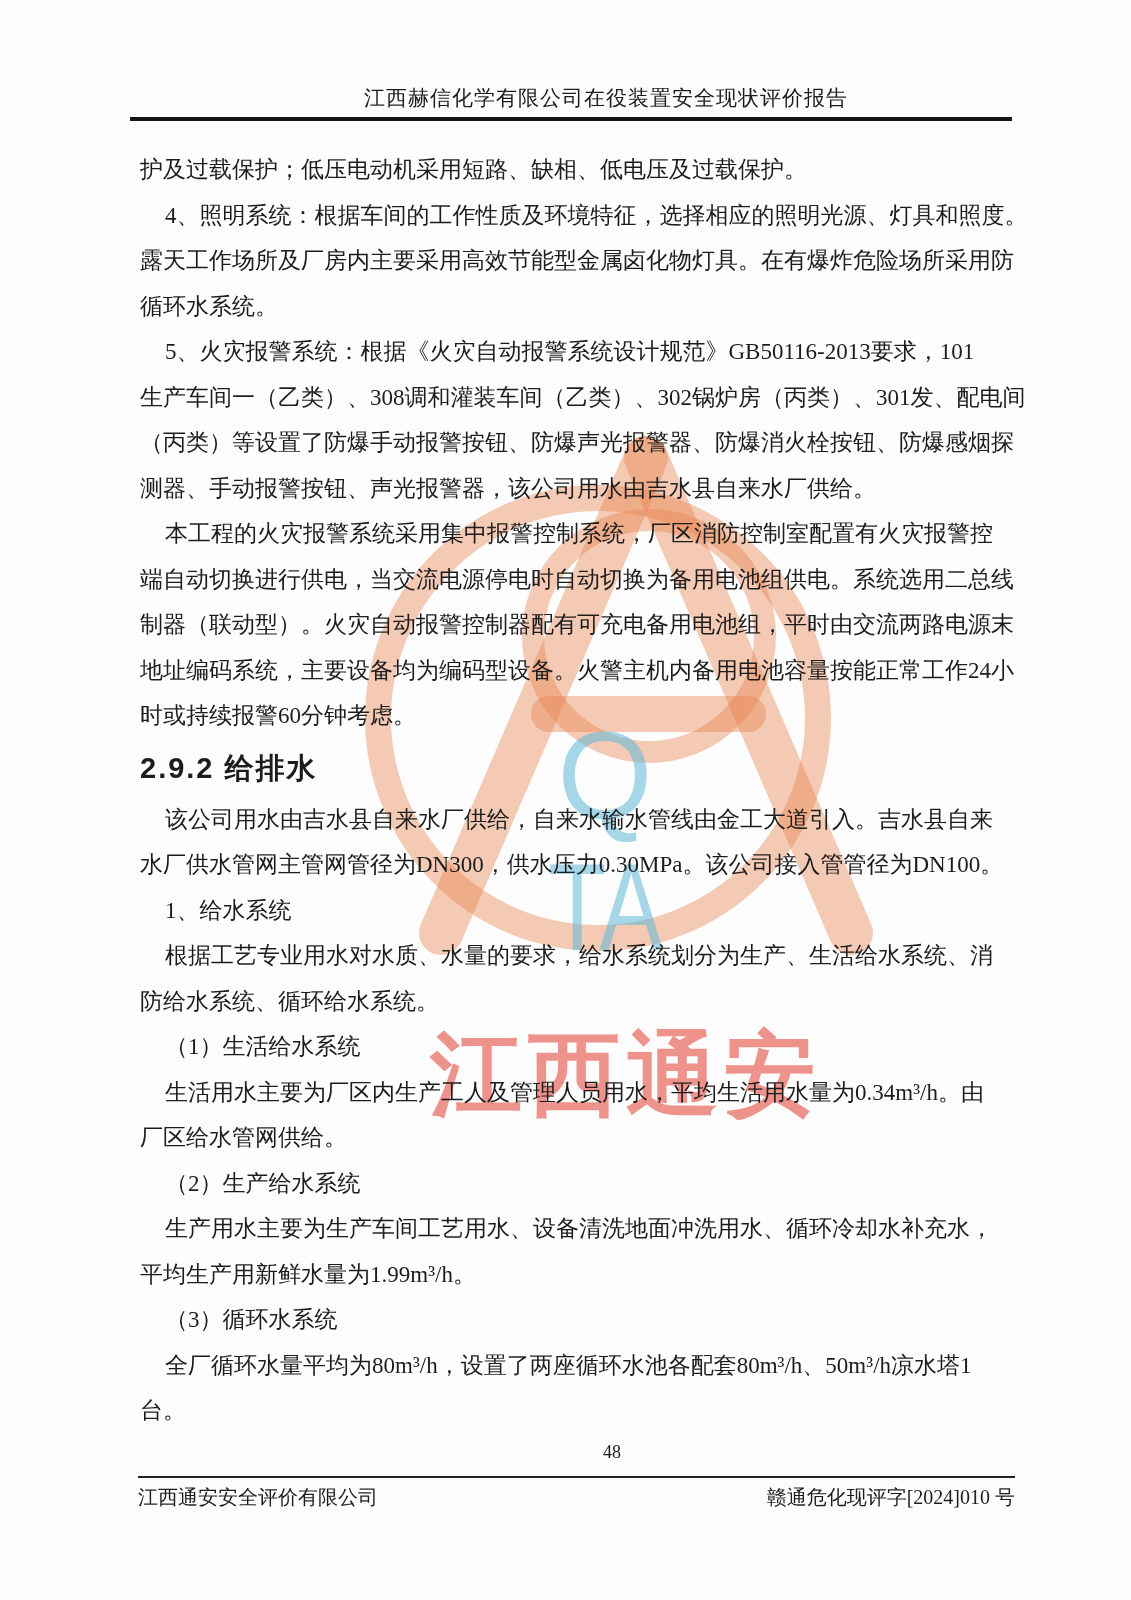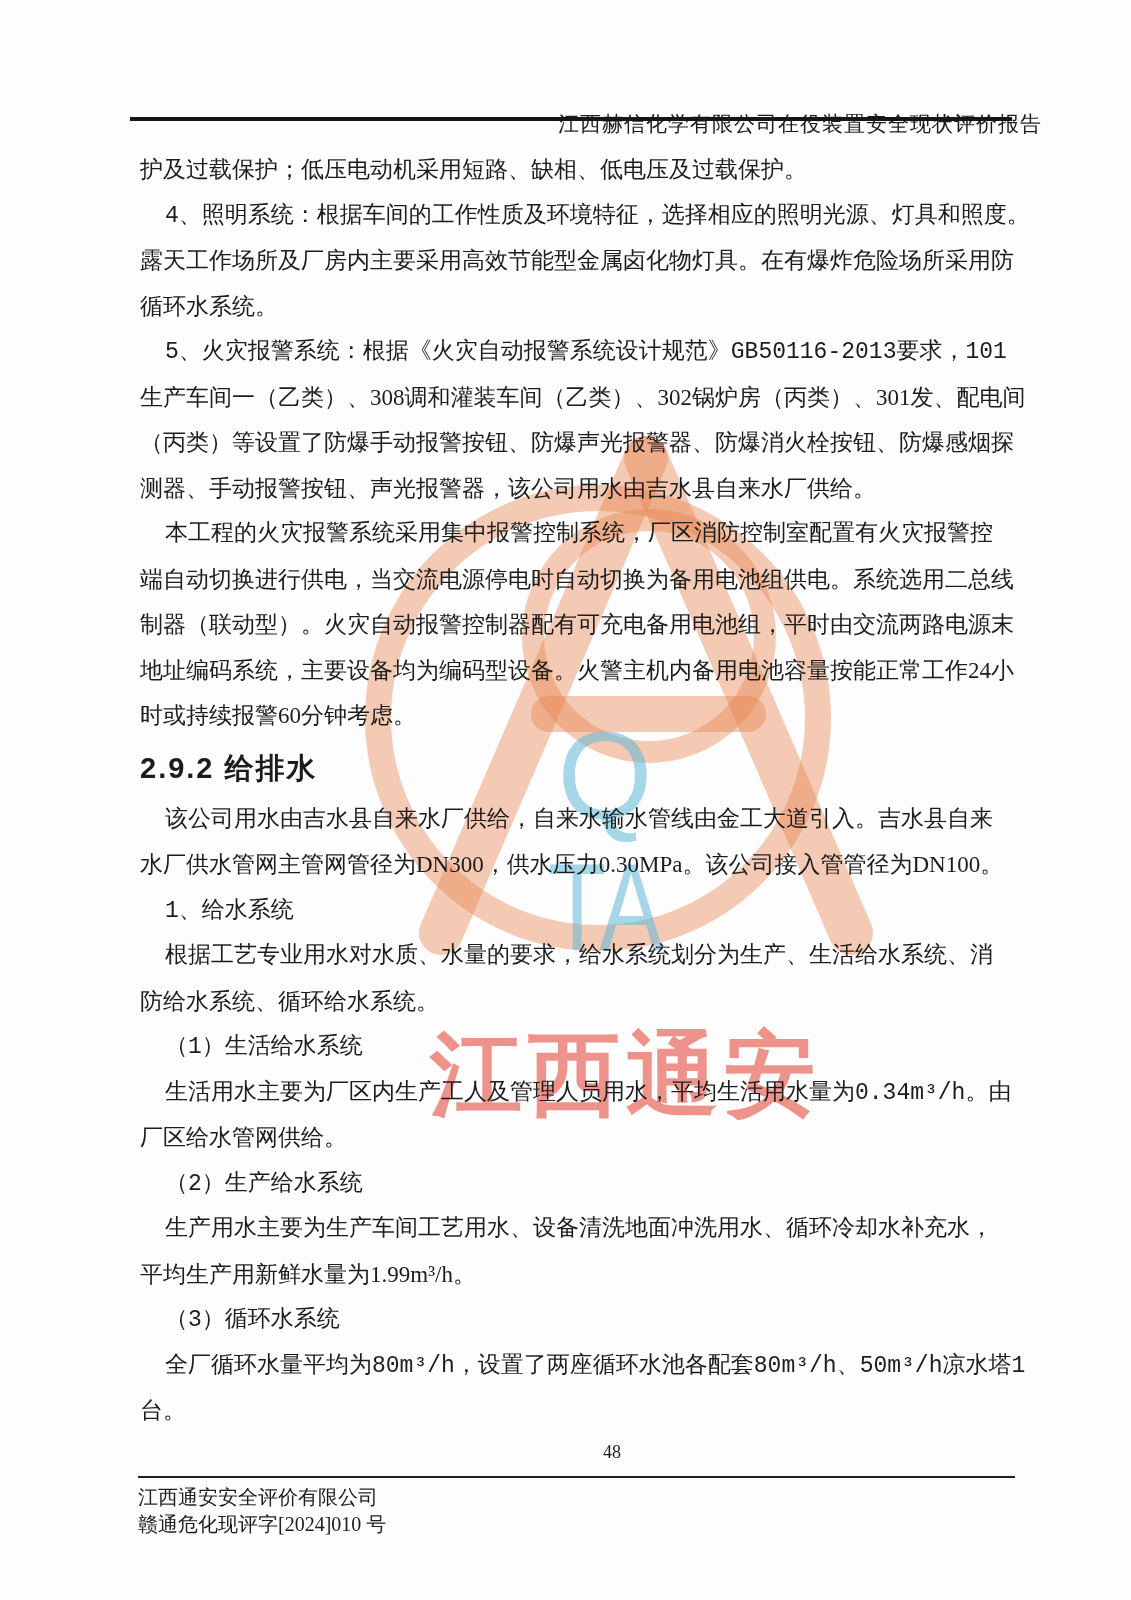--- a/index.html
+++ b/index.html
@@ -9,26 +9,25 @@
     height: 1600px;
     margin: 0 auto;
     background: #fdfdfd;
     overflow: hidden;
     font-family: "Liberation Serif", "DejaVu Serif", serif;
     color: #1c1c1c;
   }
   .header-title {
     position: absolute;
     top: 84px; left: 140px; width: 872px;
-    text-align: right;
+    text-align: center;
     font-size: 21px;
     letter-spacing: 1px;
     transform: translateX(30px);
     white-space: nowrap;
-    margin-top: 26px;
   }
   .header-rule {
     position: absolute;
     top: 117px; left: 130px; width: 882px; height: 4px;
     background: #161616;
   }
   .watermark {
     position: absolute;
     top: 0; left: 0;
     pointer-events: none;
@@ -36,21 +35,21 @@
   .textblock {
     position: absolute;
     top: 134px; left: 140px; width: 872px; margin-top: 23px;
   }
   .line {
     height: 45.5px;
     line-height: 26px;
     font-size: 23px;
     white-space: nowrap;
   }
-  .indent { text-indent: 25px; font-family: Liberation Mono, monospace; }
+  .indent { text-indent: 25px; }
   .section-heading {
     height: 56px;
     padding-top: 2px;
     line-height: 34px;
     font-family: Liberation Sans, sans-serif;
     font-weight: bold;
     font-size: 29px;
     letter-spacing: 2px;
     white-space: nowrap;
   }
@@ -65,21 +64,20 @@
     position: absolute;
     top: 1476px; left: 138px; width: 877px; height: 2px;
     background: #222;
   }
   .footer {
     position: absolute;
     top: 1484px; left: 138px; width: 877px;
     font-size: 20px;
     display: flex;
     justify-content: space-between;
-    flex-direction: column;
   }
 </style>
 </head>
 <body>
 
 <div class="page">
 
   <svg class="watermark" width="1131" height="1600" viewBox="0 0 1131 1600">
     <g stroke="#e8824f" stroke-opacity="0.42" fill="none">
       <circle cx="598" cy="718" r="220" stroke-width="26"></circle>

